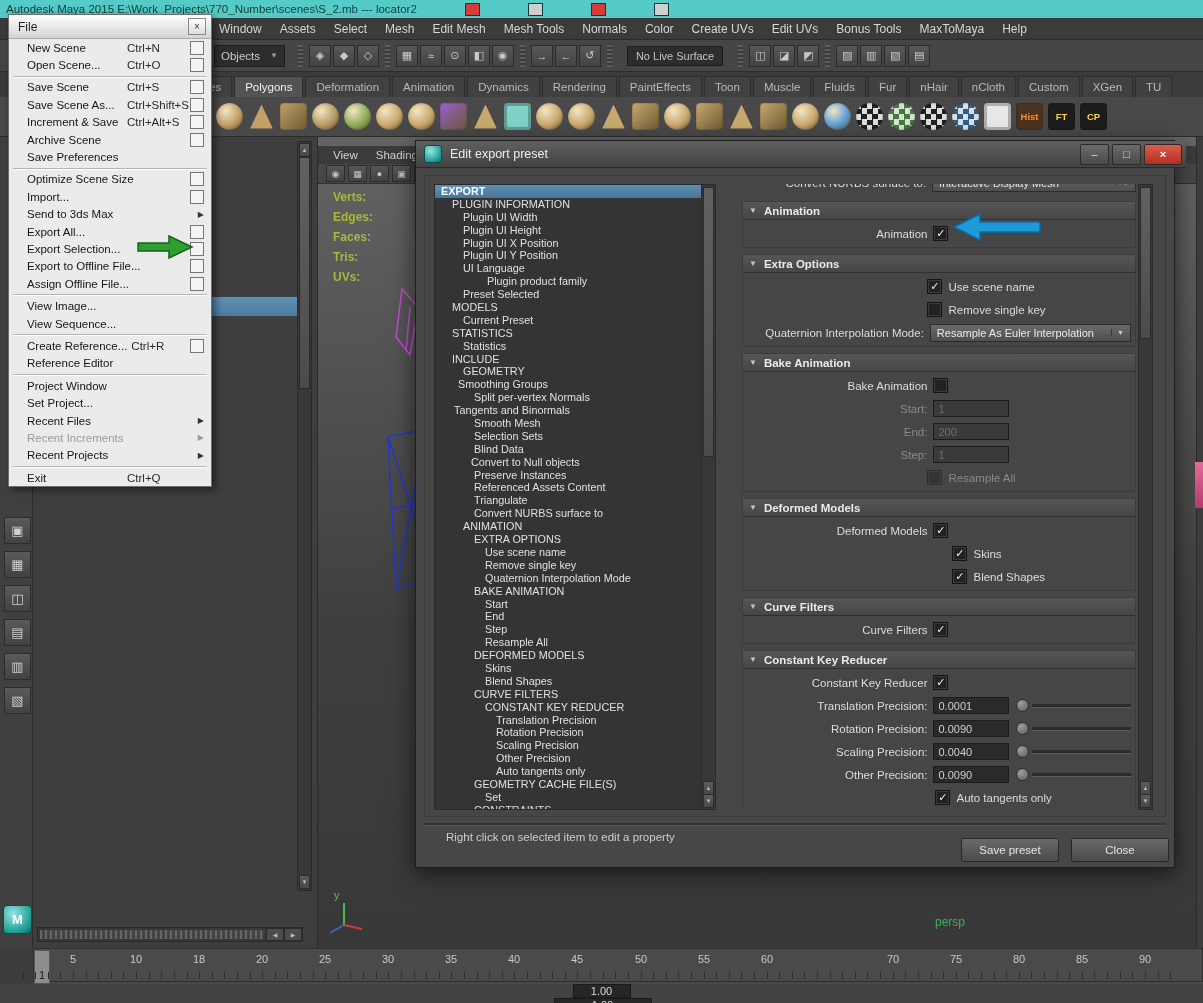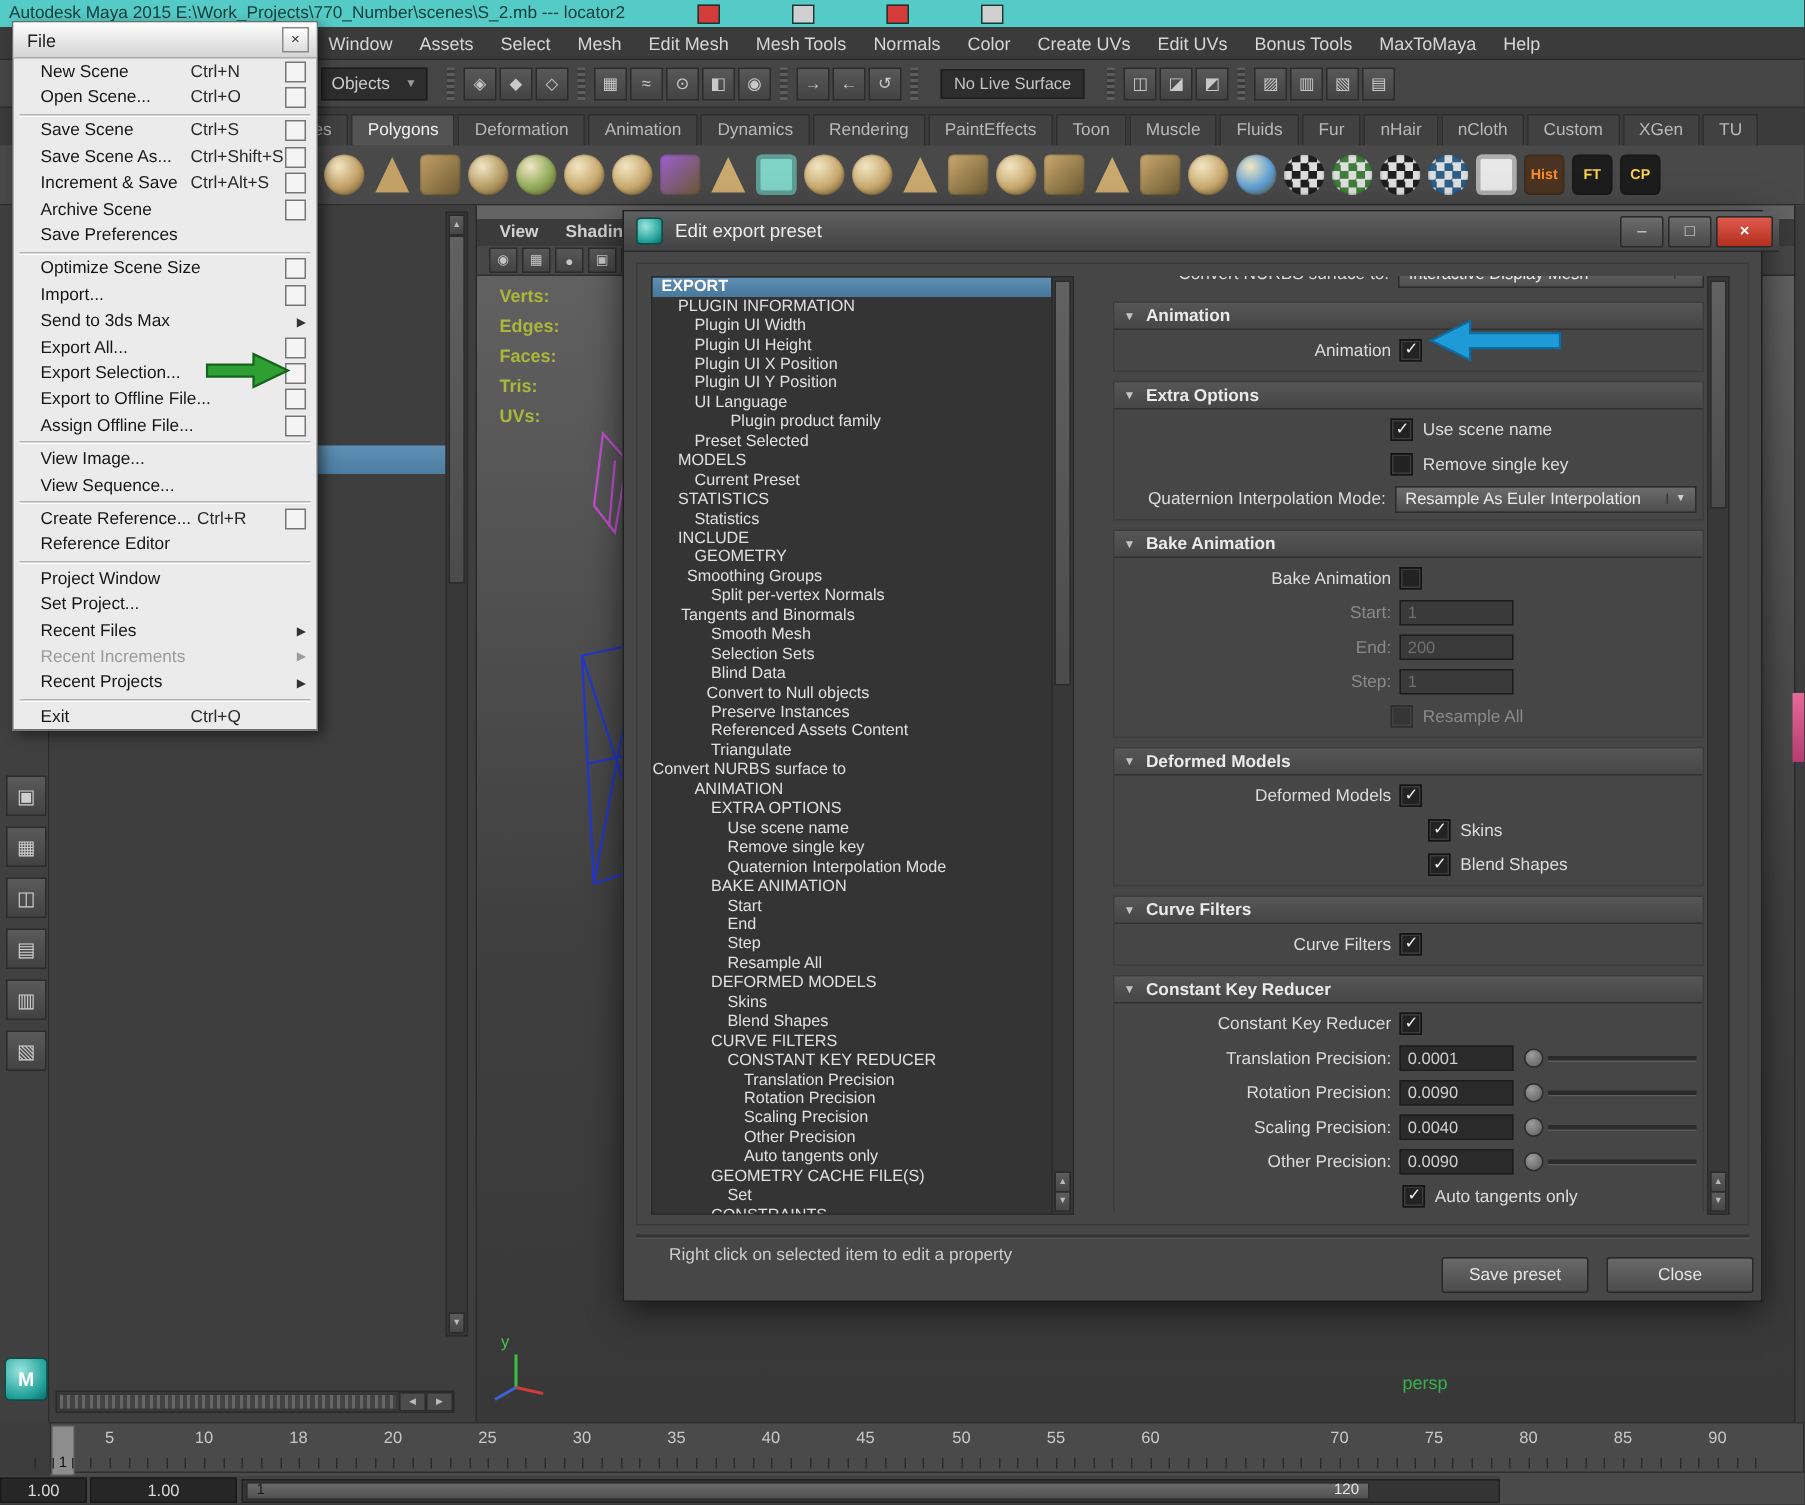--- a/index.html
+++ b/index.html
@@ -58,21 +58,21 @@
     border:1px solid #2b2b2b;color:#bbb;font-size:6px;display:flex;align-items:center;justify-content:center;}
   .hscroll{position:absolute;left:4px;top:790px;width:264px;height:13px;background:#383838;border:1px solid #2a2a2a;display:flex;align-items:center;}
   .hthumb{height:9px;flex:1;margin:0 2px;background:repeating-linear-gradient(90deg,#666 0 2px,#444 2px 5px);}
   .hbtn{width:16px;height:11px;background:#4c4c4c;border:1px solid #2b2b2b;color:#bbb;font-size:6px;
     display:flex;align-items:center;justify-content:center;}
 
   
   .viewport{left:318px;top:137px;width:885px;height:811px;background:linear-gradient(#646464,#3f3f3f 60%,#383838);}
   .panel-menubar{position:absolute;left:0;top:9px;width:885px;height:18px;background:#3b3b3b;border-bottom:1px solid #2d2d2d;
     display:flex;align-items:center;padding-left:6px;}
-  .pmenu-item{padding:2px 9px;font-size:11.5px;color:#d2d2d2;font-weight:bold;}
+  .pmenu-item{padding:2px 9px;font-size:11.5px;color:#d2d2d2;}
   .panel-iconbar{position:absolute;left:0;top:27px;width:885px;height:19px;background:#474747;border-bottom:1px solid #2f2f2f;
     display:flex;align-items:center;padding-left:8px;}
   .picon{width:17px;height:15px;margin-right:3px;background:linear-gradient(#575757,#434343);border:1px solid #2c2c2c;
     color:#c5c5c5;font-size:9px;display:flex;align-items:center;justify-content:center;}
   .hud{position:absolute;left:15px;top:50px;color:var(--hud-green,#a9b73a);font-size:12px;font-weight:bold;line-height:20px;}
   .persp-label{position:absolute;left:617px;top:778px;color:var(--persp-green,#36b44c);font-size:12px;}
   .axis-y{position:absolute;left:16px;top:752px;color:#49c24f;font-size:11px;}
 
   
   .filemenu{left:8px;top:14px;width:204px;background:#ebebeb;border:1px solid #6f6f6f;
@@ -144,21 +144,21 @@
   .dlg-btn{position:absolute;top:697px;width:96px;height:22px;background:linear-gradient(#696969,#4b4b4b);
     border:1px solid #282828;border-radius:2px;color:#e4e4e4;font-size:11.5px;display:flex;align-items:center;justify-content:center;}
 
   
   .corner{left:0;top:948px;width:33px;height:55px;background:#3c3c3c;}
   .time-slider{left:33px;top:948px;width:1170px;height:34px;background:#4a4a4a;border:1px solid #2e2e2e;}
   .tick{position:absolute;bottom:2px;width:1px;height:7px;background:#2c2c2c;}
   .tick-label{position:absolute;top:4px;transform:translateX(-50%);font-size:11px;color:#c8c8c8;}
   .cur-frame{position:absolute;left:0;top:1px;width:14px;height:30px;background:#8d8d8d;border:1px solid #565656;
     color:#111;font-size:10px;display:flex;align-items:flex-end;justify-content:center;padding-bottom:2px;}
-  .range-bar{left:0;top:984px;width:1000px;height:19px;background:#424242;display:flex;align-items:center;}
+  .range-bar{left:0;top:984px;width:1203px;height:19px;background:#424242;display:flex;align-items:center;flex-direction:column;}
   .rfield{height:15px;background:#262626;border:1px solid #1a1a1a;color:#d8d8d8;font-size:11px;
     display:flex;align-items:center;justify-content:center;}
   .rtrack{flex:1;height:14px;margin-left:3px;background:#343434;border:1px solid #222;position:relative;}
   .rinner{position:absolute;left:2px;top:1px;width:735px;height:10px;background:linear-gradient(#6a6a6a,#525252);
     border:1px solid #2e2e2e;display:flex;align-items:center;justify-content:space-between;
     font-size:10px;padding:0 6px;}
   .rstart{color:#1d1d1d;} .rend{color:#e6e6e6;}
 
   .right-edge{left:1196px;top:137px;width:7px;height:811px;background:#3d3d3d;border-left:1px solid #2b2b2b;}
   .edge-widget{left:1195px;top:462px;width:8px;height:46px;background:linear-gradient(#e46a9a,#b43c6e);z-index:45;}
@@ -485,21 +485,21 @@
           <div class="titem" style="padding-left: 23px;">Smoothing Groups</div>
           <div class="titem" style="padding-left: 39px;">Split per-vertex Normals</div>
           <div class="titem" style="padding-left: 19px;">Tangents and Binormals</div>
           <div class="titem" style="padding-left: 39px;">Smooth Mesh</div>
           <div class="titem" style="padding-left: 39px;">Selection Sets</div>
           <div class="titem" style="padding-left: 39px;">Blind Data</div>
           <div class="titem" style="padding-left: 36px;">Convert to Null objects</div>
           <div class="titem" style="padding-left: 39px;">Preserve Instances</div>
           <div class="titem" style="padding-left: 39px;">Referenced Assets Content</div>
           <div class="titem" style="padding-left: 39px;">Triangulate</div>
-          <div class="titem" style="">Convert NURBS surface to</div>
+          <div class="titem" style="padding-left: 39px;">Convert NURBS surface to</div>
           <div class="titem" style="padding-left: 28px;">ANIMATION</div>
           <div class="titem" style="padding-left: 39px;">EXTRA OPTIONS</div>
           <div class="titem" style="padding-left: 50px;">Use scene name</div>
           <div class="titem" style="padding-left: 50px;">Remove single key</div>
           <div class="titem" style="padding-left: 50px;">Quaternion Interpolation Mode</div>
           <div class="titem" style="padding-left: 39px;">BAKE ANIMATION</div>
           <div class="titem" style="padding-left: 50px;">Start</div>
           <div class="titem" style="padding-left: 50px;">End</div>
           <div class="titem" style="padding-left: 50px;">Step</div>
           <div class="titem" style="padding-left: 50px;">Resample All</div>

